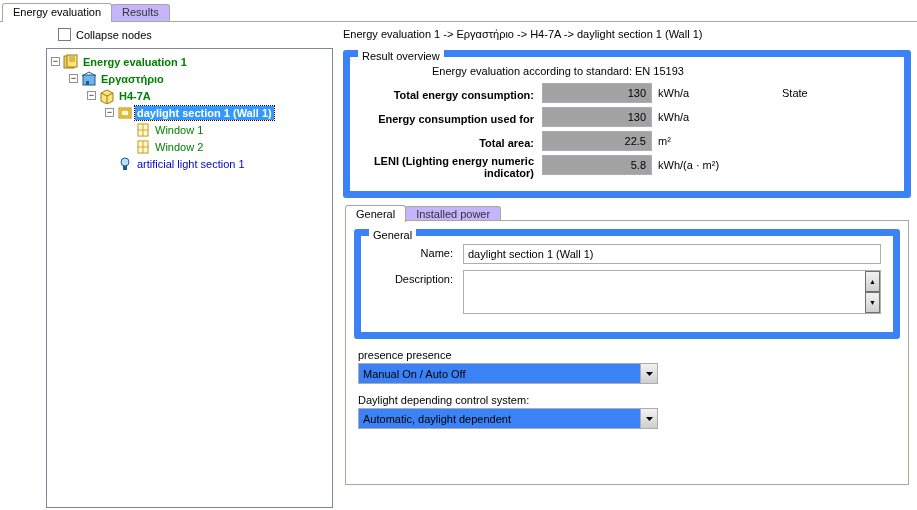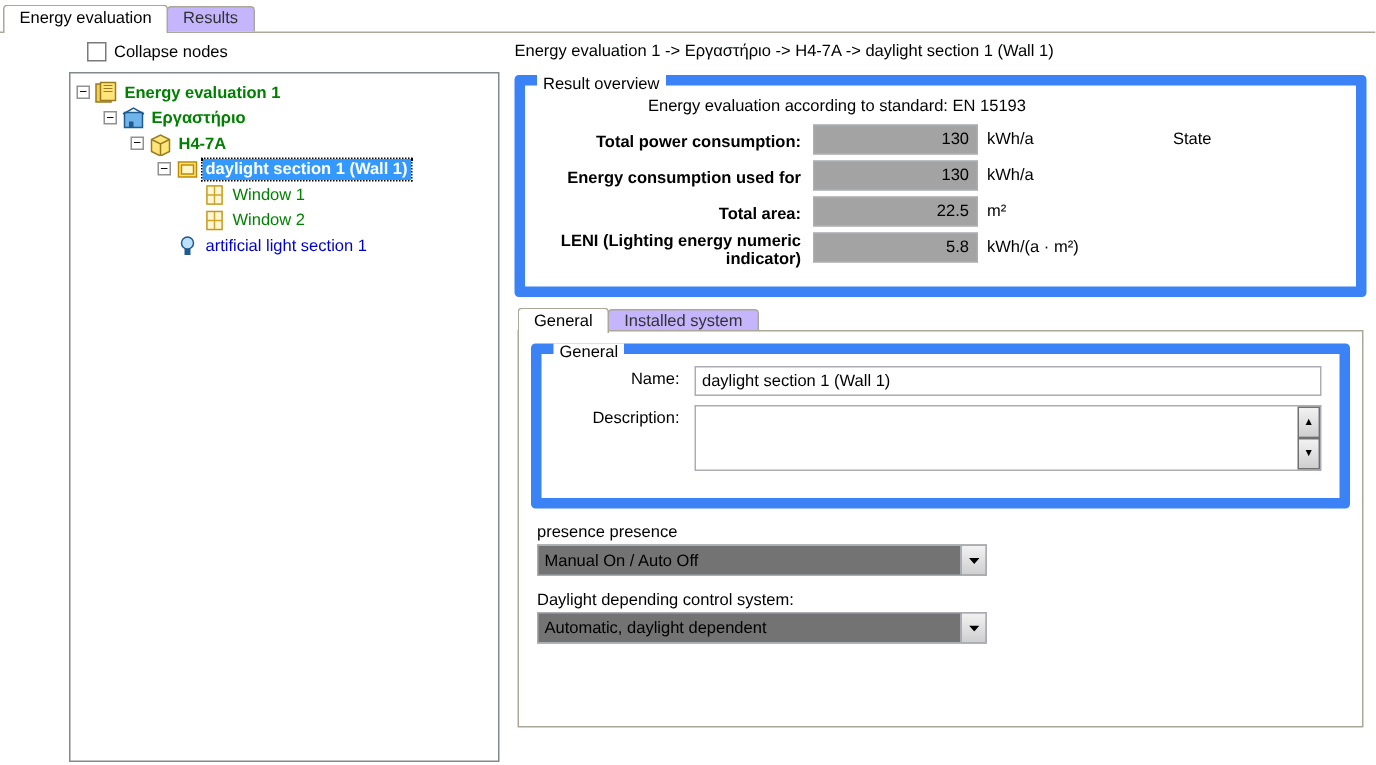--- a/index.html
+++ b/index.html
@@ -52,21 +52,21 @@
 
 .form-row { display: flex; align-items: flex-start; margin-bottom: 6px; }
 .form-label { width: 90px; text-align: right; padding-right: 10px; padding-top: 3px; }
 .form-input { border: 1px solid #abadb3; height: 20px; padding: 2px 4px; flex: 1; background: #fff; }
 .form-textarea-wrap { flex: 1; position: relative; }
 .form-textarea { border: 1px solid #abadb3; height: 44px; padding: 2px 4px; width: 100%; background: #fff; }
 .spin { position: absolute; right: 1px; top: 1px; width: 15px; display: flex; flex-direction: column; }
 .spin button { height: 21px; font-size: 7px; line-height: 7px; border: 1px solid #707070; background: linear-gradient(#f2f2f2,#cfcfcf); padding: 0; }
 
 .ctrl-label { margin: 4px 0 2px 0; }
-.dropdown { width: 300px; height: 21px; border: 1px solid #abadb3; background: #737373; display: flex; align-items: center; justify-content: space-between; padding-left: 4px; cursor: pointer;}
+.dropdown { width: 300px; height: 21px; border: 1px solid #abadb3; background: #3b82f6; display: flex; align-items: center; justify-content: space-between; padding-left: 4px; cursor: pointer;}
 .dropdown .dd-btn { width: 17px; height: 19px; background: linear-gradient(#f2f2f2,#cfcfcf); border-left: 1px solid #abadb3; display:flex; align-items:center; justify-content:center;}
 
 svg { display: block; }
 </style>
 </head>
 <body>
 
 <div class="tabstrip">
   <div class="tab active">Energy evaluation</div>
   <div class="tab inactive">Results</div>
@@ -183,21 +183,21 @@
   </div>
 
   <div class="right-col">
     <div class="breadcrumb-bar">Energy evaluation 1 -&gt; Εργαστήριο -&gt; H4-7A -&gt; daylight section 1 (Wall 1)</div>
 
     <div class="fieldset">
       <div class="fieldset-legend">Result overview</div>
       <div class="overview-line">Energy evaluation according to standard: EN 15193</div>
       <div class="overview-grid">
         <div class="ov-labels">
-          <div>Total power consumption:</div>
+          <div>Total energy consumption:</div>
           <div>Energy consumption used for</div>
           <div>Total area:</div>
           <div class="twoline">LENI (Lighting energy numeric indicator)</div>
         </div>
         <div class="ov-values">
           <div class="valbox">130</div>
           <div class="valbox">130</div>
           <div class="valbox">22.5</div>
           <div class="valbox">5.8</div>
         </div>
@@ -206,21 +206,21 @@
           <div>kWh/a</div>
           <div>m²</div>
           <div>kWh/(a · m²)</div>
         </div>
         <div class="ov-state">State</div>
       </div>
     </div>
 
     <div class="subtabs">
       <div class="tab active">General</div>
-      <div class="tab inactive">Installed system</div>
+      <div class="tab inactive">Installed power</div>
     </div>
     <div class="subpanel">
       <div class="fieldset" style="margin:2px;">
         <div class="fieldset-legend">General</div>
         <div class="form-row">
           <div class="form-label">Name:</div>
           <input class="form-input" value="daylight section 1 (Wall 1)" style="">
         </div>
         <div class="form-row">
           <div class="form-label">Description:</div>

